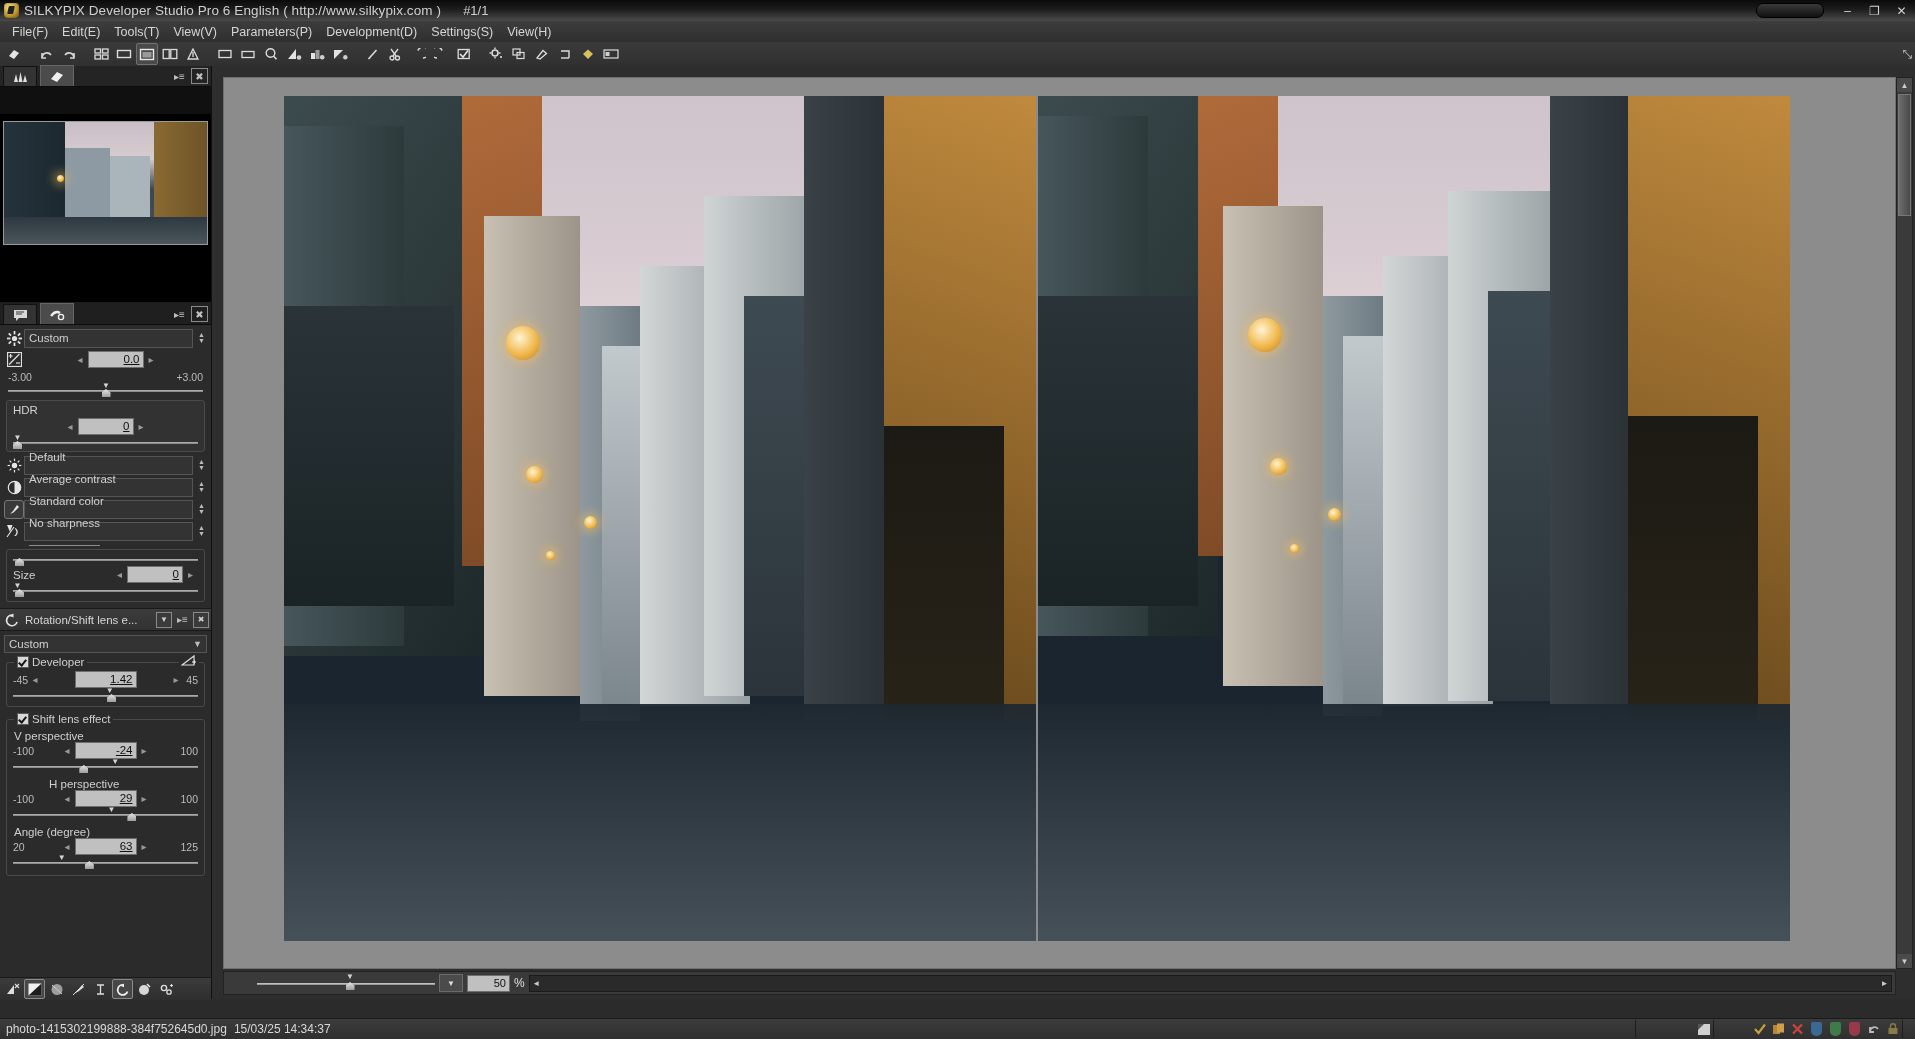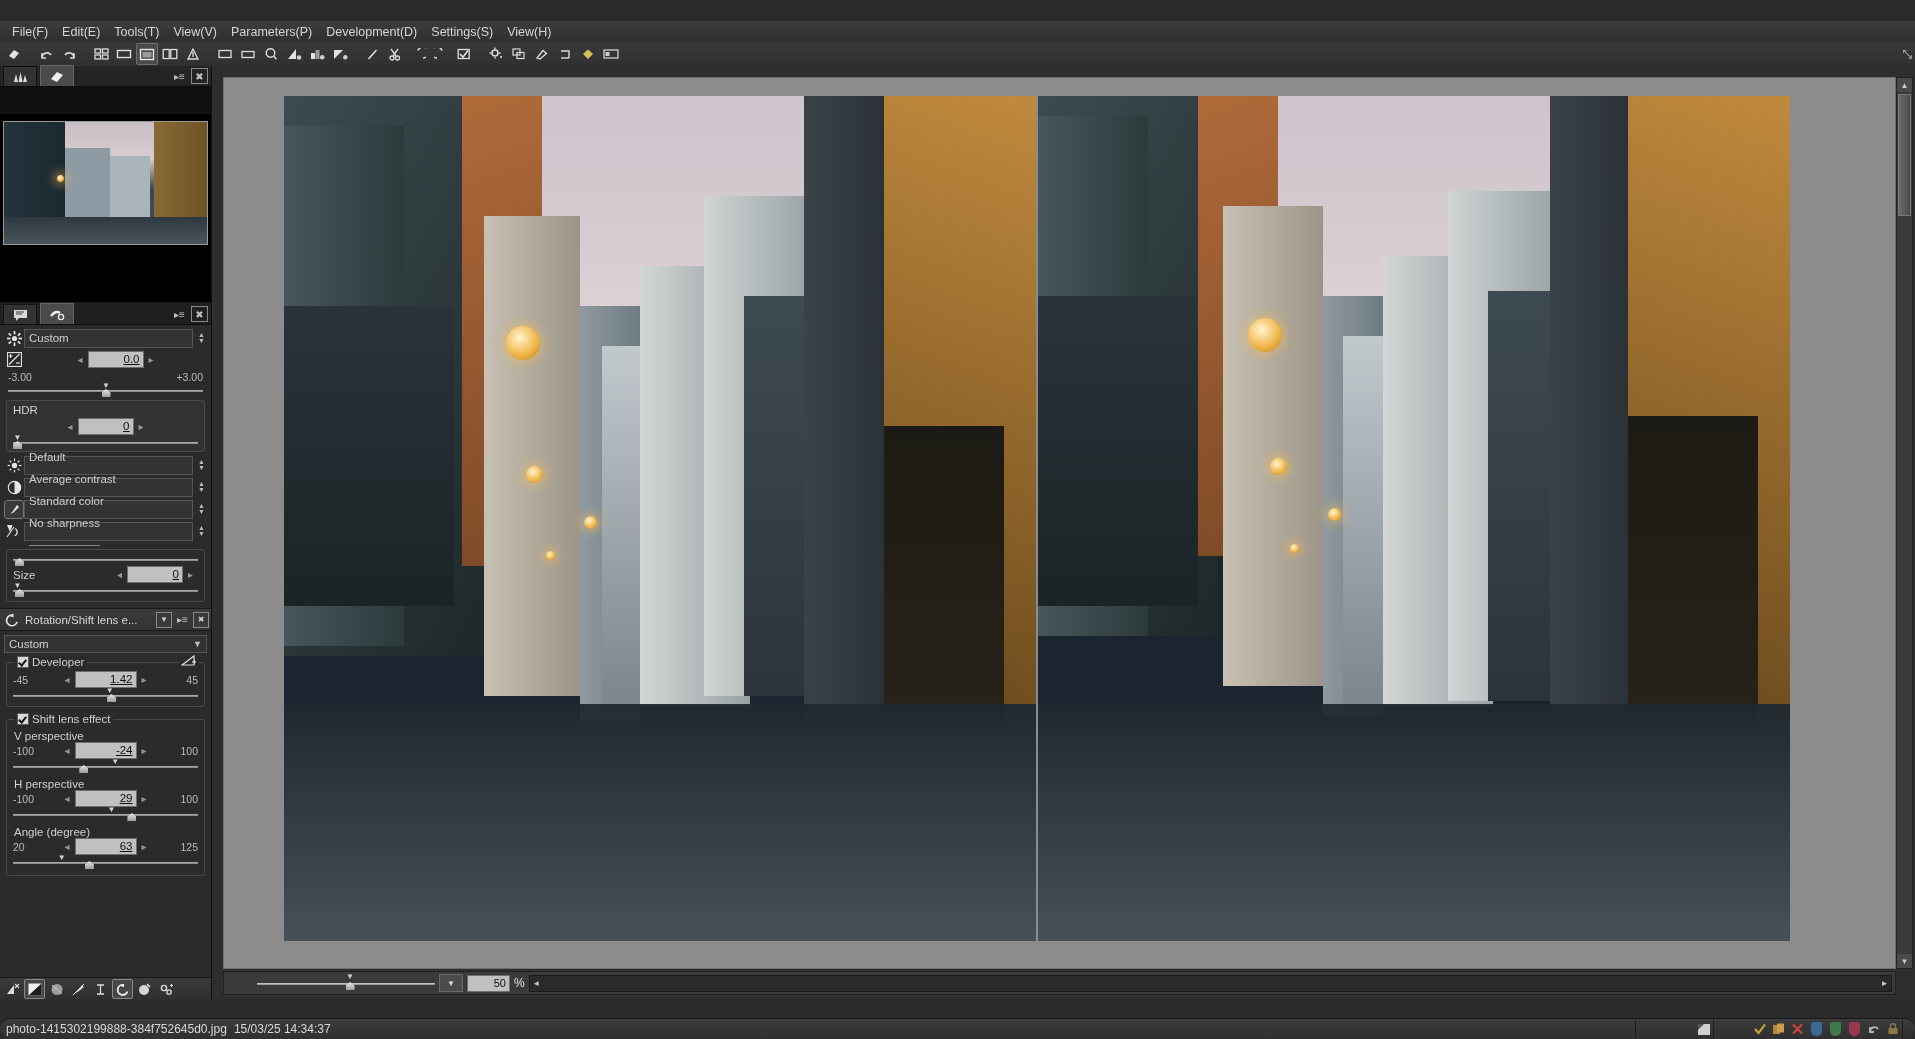--- a/index.html
+++ b/index.html
@@ -148,21 +148,21 @@
   .zval{width:38px;height:15px;background:#c0c0c0;border:1px solid #6e6e6e;color:#111;
     font-size:11px;text-align:right;padding-right:3px;line-height:15px;}
   .zpct{color:#e0e0e0;font-size:12px;}
   .zstrip{flex:1;height:15px;background:#2a2a2a;border:1px solid #1a1a1a;
     display:flex;align-items:center;}
   .zstrip .sa{width:13px;text-align:center;color:#ccc;font-size:8px;}
 
   
   .statusbar{position:absolute;left:0;bottom:0;width:1915px;height:20px;
     background:linear-gradient(to bottom,#3c3c3c,#2f2f2f);border-top:1px solid #1a1a1a;
-    display:flex;align-items:center;border-radius:10px;}
+    display:flex;align-items:center;}
   .sb-text{padding-left:6px;color:#d8d8d8;font-size:12px;white-space:nowrap;}
   .sb-right{margin-left:auto;display:flex;align-items:center;height:20px;}
   .sb-cell{width:58px;height:18px;border-left:1px solid #1d1d1d;}
   .sb-ic{width:19px;height:18px;display:flex;align-items:center;justify-content:center;}
   .tag{width:11px;height:14px;border-radius:2px 2px 5px 5px;}
 
   
   .sky{position:absolute;left:0;right:0;top:0;height:46%;
     background:linear-gradient(to bottom,#cfc3cc 0%,#d8ccd2 40%,#e3d8da 72%,#efe6e2 100%);}
   .bshape{position:absolute;}
@@ -170,20 +170,31 @@
     background:linear-gradient(to bottom,#2c3740,#3b464d 40%,#4a545a);}
   .lamp{position:absolute;border-radius:50%;
     background:radial-gradient(circle at 40% 35%,#fff4d0,#f0b84e 55%,#c47f16);
     box-shadow:0 0 10px 4px rgba(244,190,90,.45);}
 </style>
 </head>
 <body>
 
 <div class="app">
 
+  <div class="titlebar">
+    <div class="tb-logo"></div>
+    <div class="tb-title">SILKYPIX Developer Studio Pro 6 English ( http://www.silkypix.com )</div>
+    <div class="tb-count">#1/1</div>
+    <div class="tb-right">
+      <div class="tb-pill"></div>
+      <div class="tb-btn">–</div>
+      <div class="tb-btn">❐</div>
+      <div class="tb-btn">✕</div>
+    </div>
+  </div>
 
   <div class="menubar">
     <div class="menu-item">File(F)</div>
     <div class="menu-item">Edit(E)</div>
     <div class="menu-item">Tools(T)</div>
     <div class="menu-item">View(V)</div>
     <div class="menu-item">Parameters(P)</div>
     <div class="menu-item">Development(D)</div>
     <div class="menu-item">Settings(S)</div>
     <div class="menu-item">View(H)</div>
@@ -569,21 +580,21 @@
           <span class="cb"></span>
           <span>Developer</span>
         </div>
         <div class="group-corner">
           <svg width="16" height="13" viewBox="0 0 16 13">
               <path d="M1 11 L13 11 L13 2 Z" fill="none" stroke="#dedede" stroke-width="1.2"></path>
               <path d="M11 8 L14.5 8" stroke="#dedede" stroke-width="1.2"></path>
               <path d="M13 5.5 L14.8 8 L13 10.5" fill="#dedede"></path>
             </svg>
         </div>
-        <div class="numrow" style="margin-top:3px;">
+        <div class="numrow" style="margin-top:3px;gap:32px;">
           <span style="position:absolute;left:6px;font-size:10.5px;color:#bcbcbc;">-45</span>
           <span class="arr">◂</span>
           <div class="numbox wide">1.42</div>
           <span class="arr">▸</span>
           <span style="position:absolute;right:6px;font-size:10.5px;color:#bcbcbc;">45</span>
         </div>
         <div class="track">
           <div class="marker" style="left:calc(52% - 4px);">▼</div>
           <div class="line"></div>
           <div class="thumbk" style="left:calc(53% - 4px);"></div>
@@ -603,21 +614,21 @@
           <div class="numbox wide">-24</div>
           <span class="arr">▸</span>
           <span style="position:absolute;right:6px;font-size:10.5px;color:#bcbcbc;">100</span>
         </div>
         <div class="track">
           <div class="marker" style="left:calc(55% - 4px);">▼</div>
           <div class="line"></div>
           <div class="thumbk" style="left:calc(38% - 4px);"></div>
         </div>
 
-        <div class="sublabel" style="margin-top:4px;">H perspective</div>
+        <div class="sublabel" style="margin-top:4px;margin-left:35px;">H perspective</div>
         <div class="numrow">
           <span style="position:absolute;left:6px;font-size:10.5px;color:#bcbcbc;">-100</span>
           <span class="arr">◂</span>
           <div class="numbox wide">29</div>
           <span class="arr">▸</span>
           <span style="position:absolute;right:6px;font-size:10.5px;color:#bcbcbc;">100</span>
         </div>
         <div class="track">
           <div class="marker" style="left:calc(53% - 4px);">▼</div>
           <div class="line"></div>

